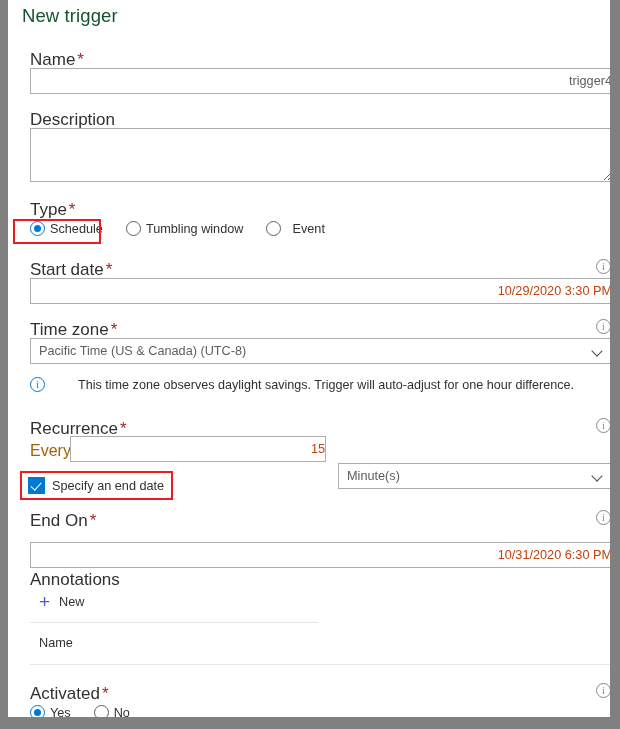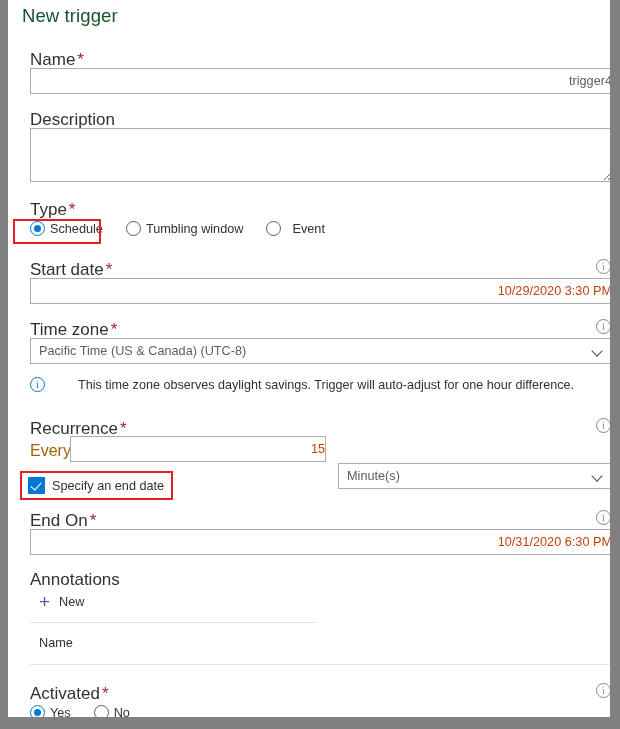--- a/index.html
+++ b/index.html
@@ -272,21 +272,21 @@
       <div class="check-row" style="left:20px; top:477px;">
         <span class="check-mark"></span>
         <span class="check-label">Specify an end date</span>
       </div>
       <div class="hl" style="left:12px; top:471px; width:153px; height:29px;"></div>
 
       <div class="field-label" style="left:22px; top:511px;">
         <span>End On</span><span class="req">*</span>
       </div>
       <div class="info-icon" style="left:588px; top:510px;">i</div>
-      <input class="txt-input dark" style="left: 22px; top: 529px; width: 583px;" value="10/31/2020 6:30 PM">
+      <input class="txt-input dark" style="left: 22px; top: 542px; width: 583px;" value="10/31/2020 6:30 PM">
 
       <div class="field-label" style="left:22px; top:570px;">Annotations</div>
       <div class="plus-new" style="left:31px; top:595px;">
         <span class="plus-glyph">+</span>
         <span class="plus-text">New</span>
       </div>
       <div class="divider" style="left:22px; top:622px; width:288px;"></div>
       <div class="col-head" style="left:31px; top:636px;">Name</div>
       <div class="divider" style="left:22px; top:664px; width:583px;"></div>
 

